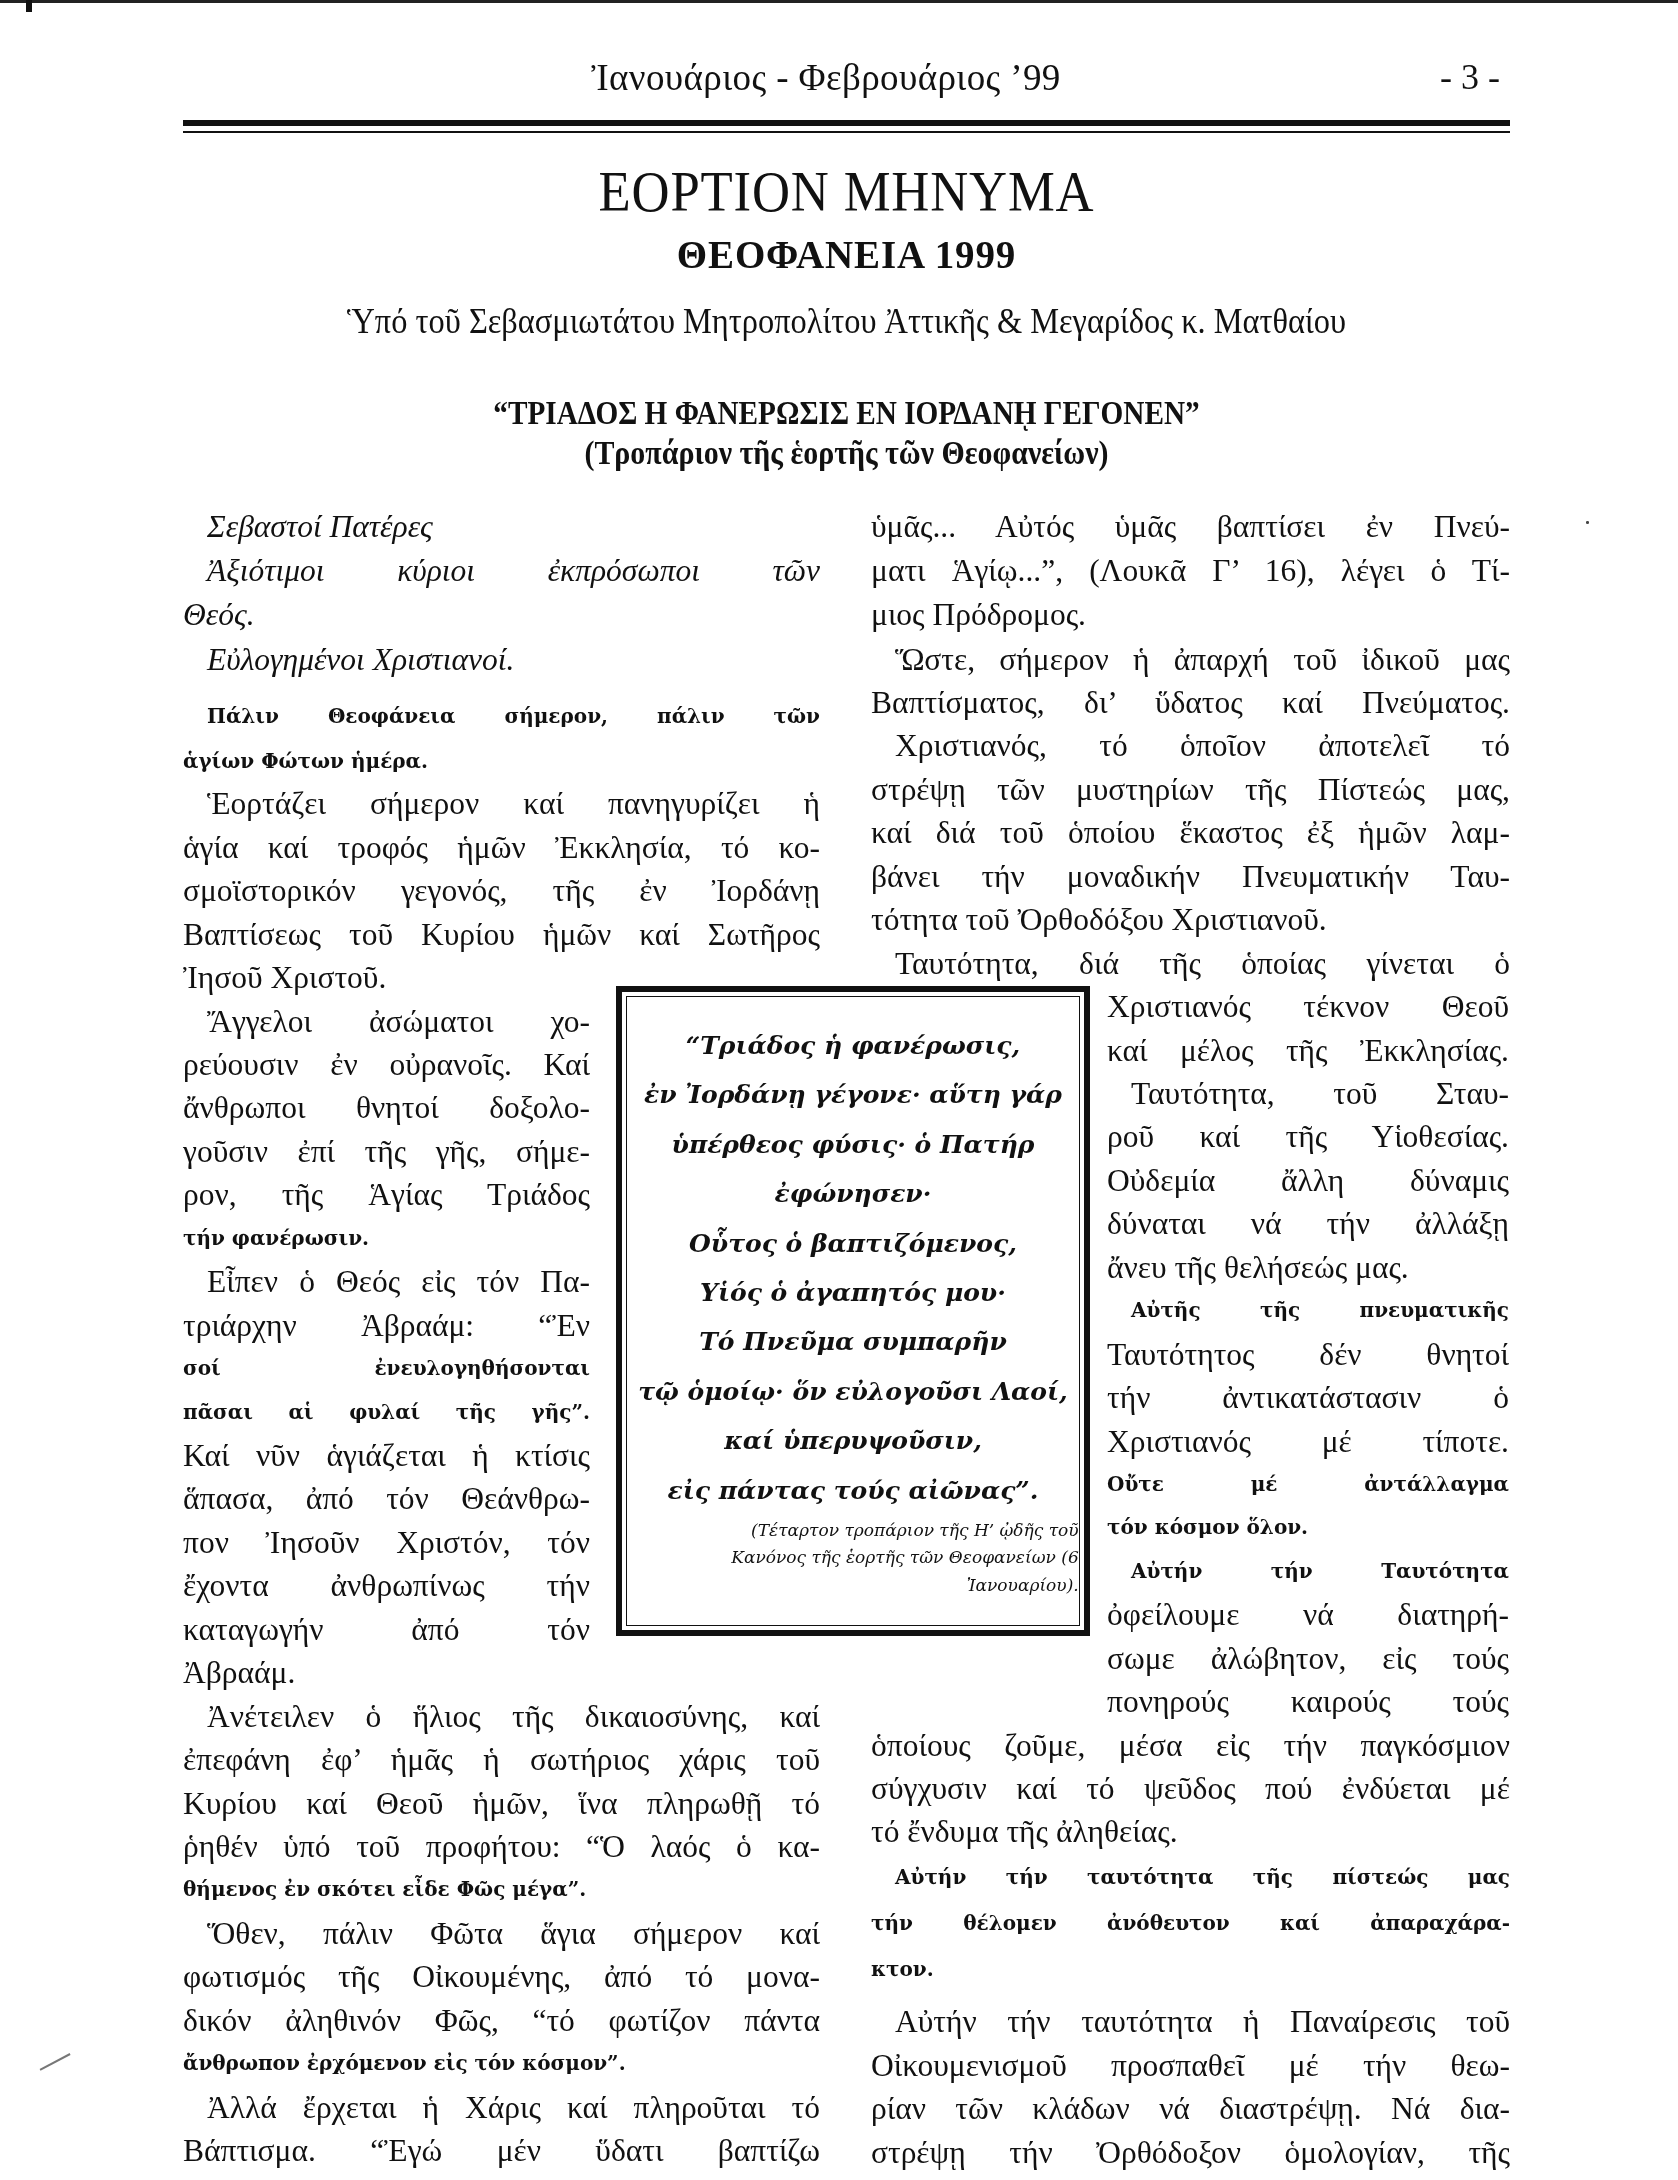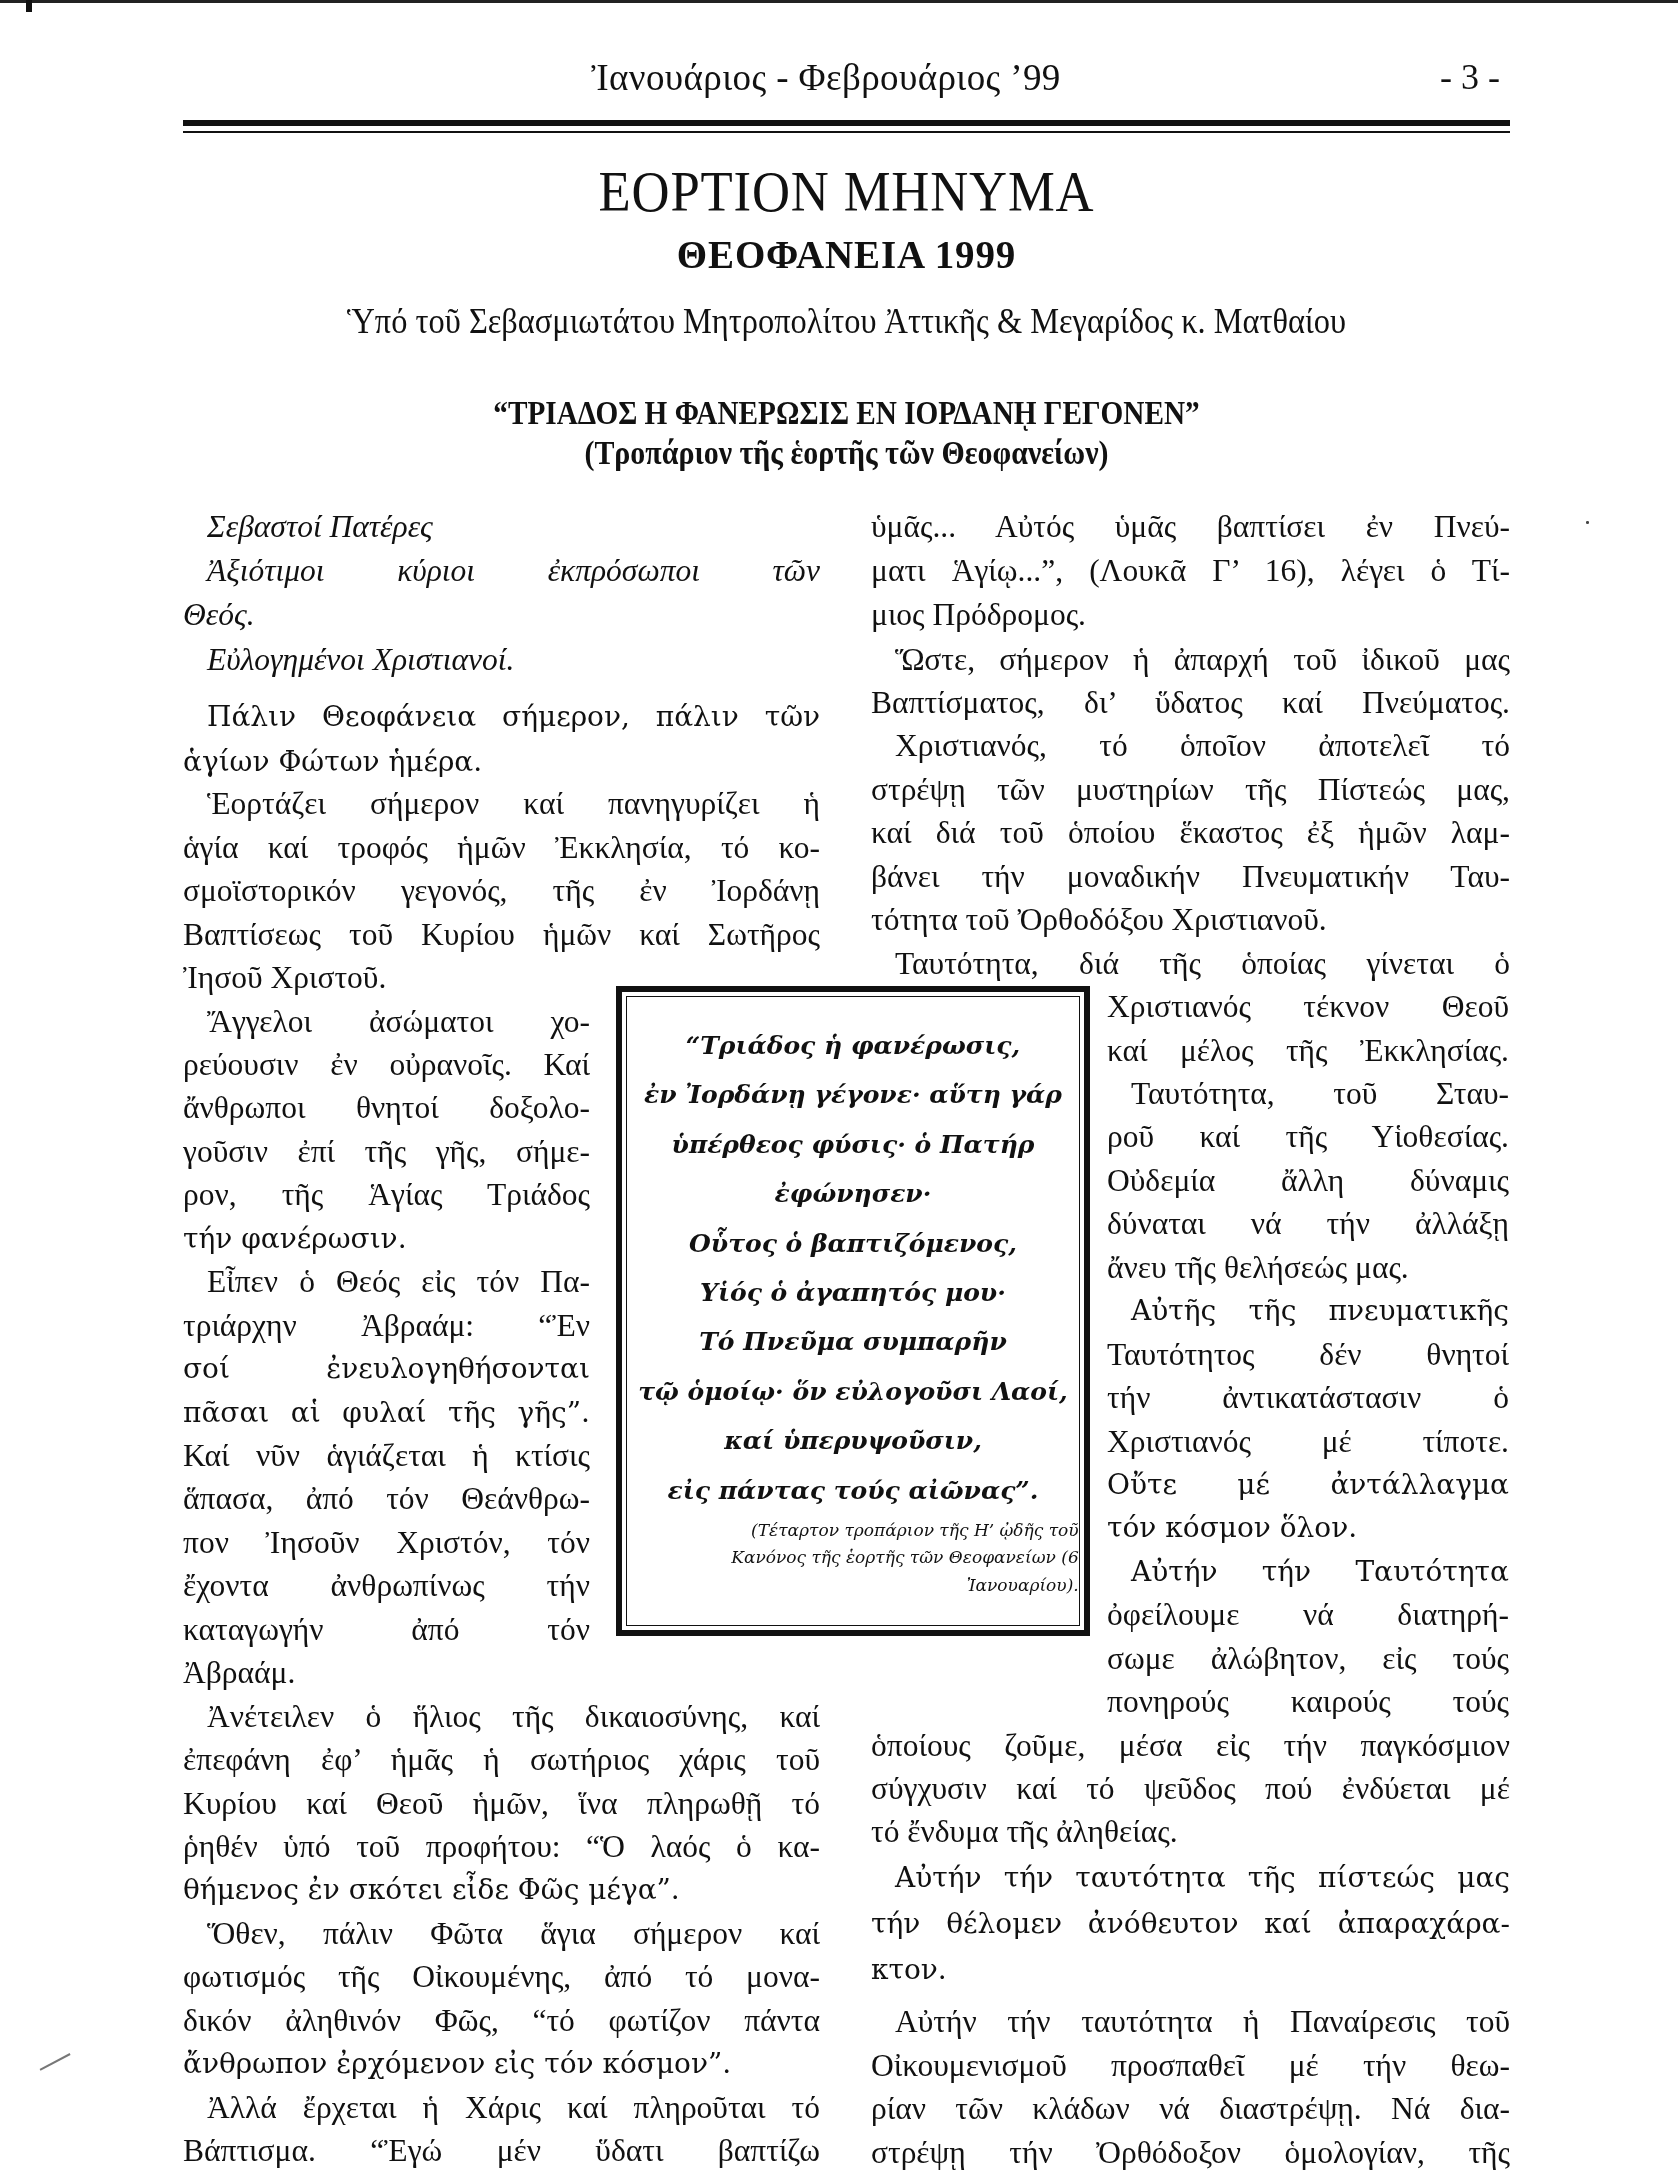--- a/index.html
+++ b/index.html
@@ -15,21 +15,21 @@
   .title-main { top:160px; font-size:56px; letter-spacing:0.9px; transform:scaleX(0.94); }
   .title-sub { top:232px; font-size:39px; font-weight:bold; letter-spacing:0.9px; }
   .byline { top:300px; font-size:36px; transform:scaleX(0.9); }
   .troparion-title { top:394px; font-size:34px; font-weight:bold; transform:scaleX(0.86); }
   .troparion-sub { top:434px; font-size:34px; font-weight:bold; transform:scaleX(0.88); }
 
   .ln { position:absolute; font-family:"Liberation Serif", serif; font-size:31.5px; line-height:37px; white-space:nowrap; height:37px; }
   .just { text-align:justify; text-align-last:justify; }
   .left { text-align:left; text-align-last:left; }
   .it { font-style:italic; }
-  .b { font-weight:normal; font-family:"DejaVu Serif", serif; font-size:28px; }
+  .b { font-weight:bold; font-family:"DejaVu Serif", serif; font-size:20px; }
   .lc-wide { left:183px; width:637px; }
   .lc-narrow { left:183px; width:407px; }
   .rc-wide { left:871px; width:639px; }
   .rc-narrow { left:1107px; width:402px; }
   .ind { text-indent:0; padding-left:24px; box-sizing:border-box; }
 
   .quote-box { position:absolute; left:616px; top:986px; width:474px; height:650px; box-sizing:border-box; border:6px solid #111; }
   .quote-box-inner { position:absolute; left:4.3px; top:4.3px; right:4.3px; bottom:4.3px; border:1.7px solid #111; }
   .qline { position:absolute; left:0; width:100%; text-align:center; font-family:"DejaVu Serif", serif; font-style:italic; font-weight:bold; font-size:25px; white-space:nowrap; }
   .qnote { position:absolute; left:0; width:100%; text-align:right; font-family:"DejaVu Serif", serif; font-style:italic; font-size:17px; white-space:nowrap; }

